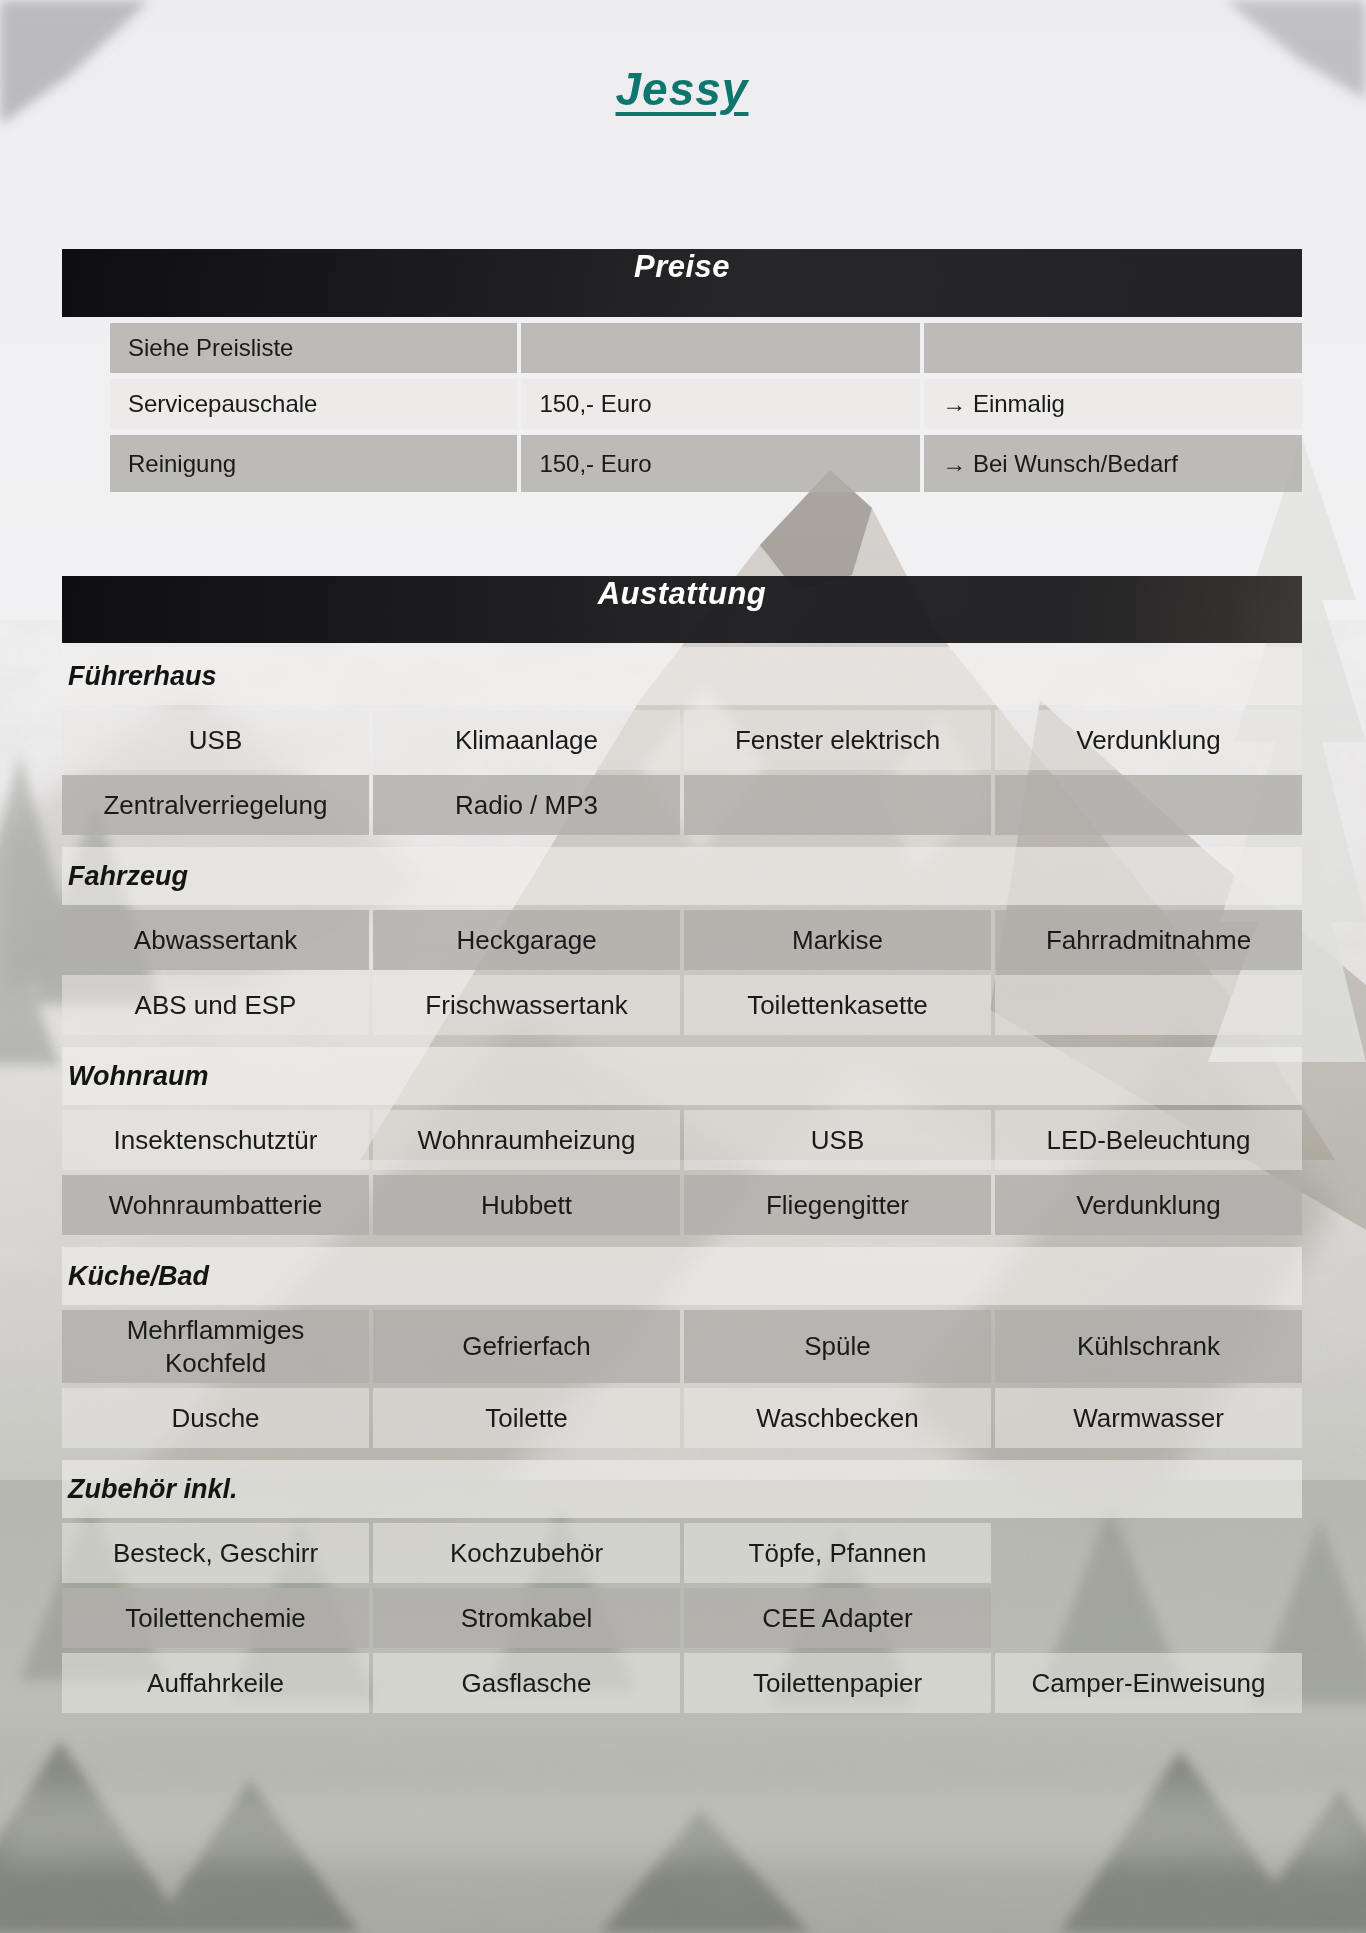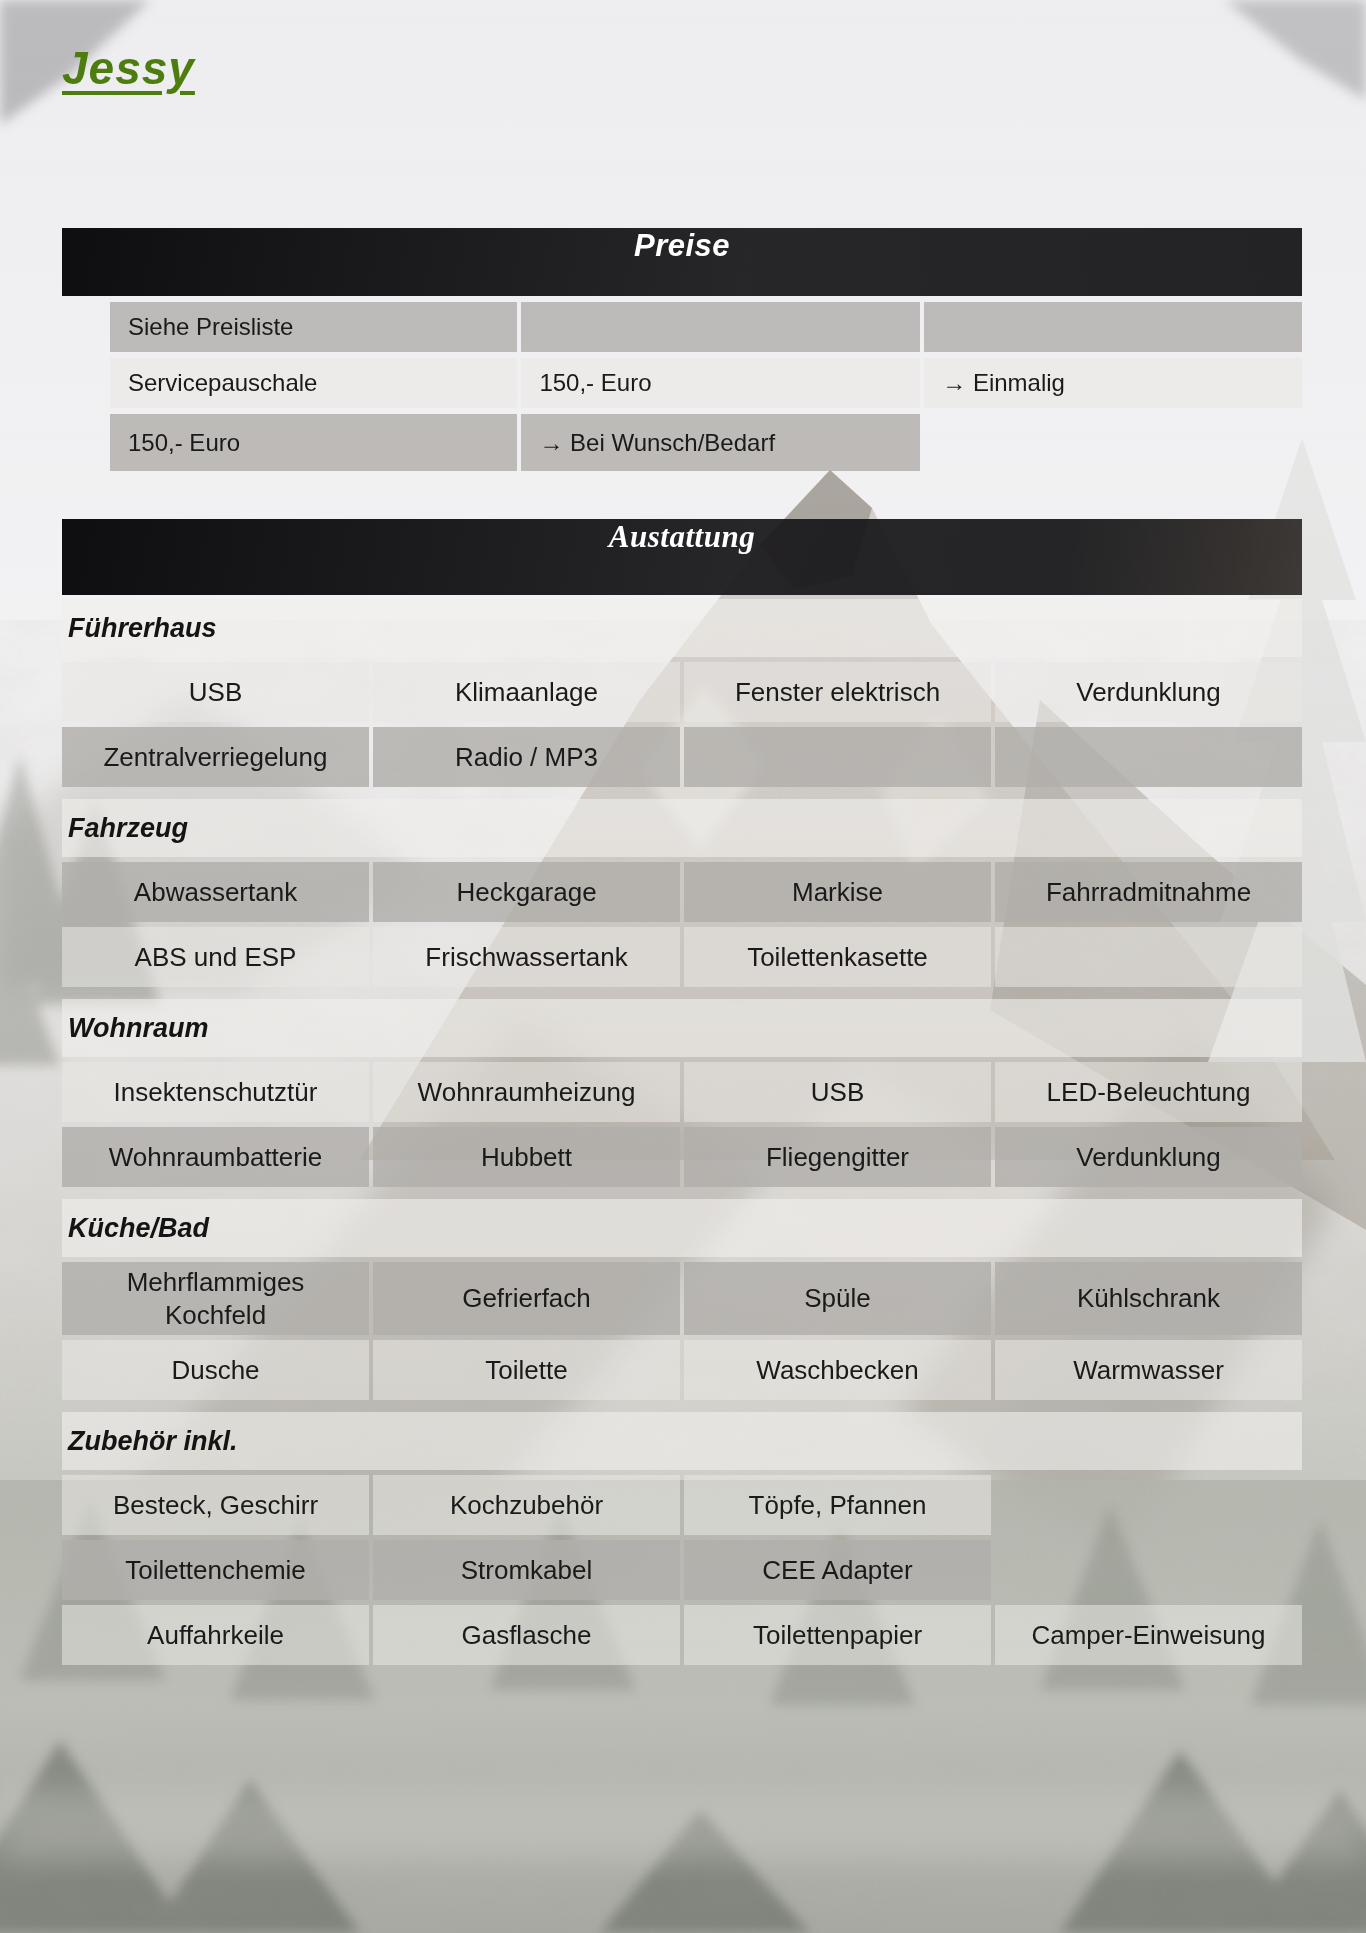--- a/index.html
+++ b/index.html
@@ -6,34 +6,34 @@
   body{background:#9a9a98;}
   .page{
     position:relative;width:1366px;height:1933px;overflow:hidden;
     margin:0 auto;background:#e6e5e7;
     font-family:"Liberation Sans",sans-serif;color:#1a1a1a;
   }
   .bg{position:absolute;left:0;top:0;width:1366px;height:1933px;}
   .content{position:absolute;left:62px;top:0;width:1240px;}
 
   .title{
-    margin-top:41px;
-    font-size:46px;font-weight:bold;font-style:italic;color:#4d7c0f;
+    margin-top:62px;text-align:center;
+    font-size:46px;font-weight:bold;font-style:italic;color:#0f766e;
     text-decoration:underline;text-decoration-thickness:3.5px;text-underline-offset:7px;
     letter-spacing:1px;
   }
 
   .bar{
     height:68px;display:flex;align-items:flex-start;justify-content:center;
     background:linear-gradient(100deg, rgba(7,7,9,.97), rgba(26,25,28,.94) 55%, rgba(13,13,15,.9));
     color:#fff;font-size:31px;font-weight:bold;font-style:italic;letter-spacing:.5px;
     position:relative;
   }
   .bar--preise{margin-top:133px;}
-  .bar--aus{margin-top:48px;height:76px;font-family:Liberation Serif, serif;}
+  .bar--aus{margin-top:84px;height:67px;}
   .bar--aus::after{
     content:"";position:absolute;right:0;top:0;bottom:0;width:230px;
     background:linear-gradient(100deg, rgba(0,0,0,0) 0%, rgba(96,84,72,.28) 70%, rgba(140,128,112,.25) 100%);
   }
 
   
   .prow{display:grid;grid-template-columns:426fr 417fr 395fr;column-gap:4px;margin-top:6px;padding-left:48px;}
   .pcell{min-height:50px;display:flex;align-items:center;padding-left:18px;font-size:24px;}
   .prow--tall .pcell{min-height:57px;}
 
@@ -163,20 +163,21 @@
         <div class="pcell">Siehe Preisliste</div>
         <div class="pcell"></div>
         <div class="pcell"></div>
       </div>
       <div class="prow shade-light">
         <div class="pcell">Servicepauschale</div>
         <div class="pcell">150,- Euro</div>
         <div class="pcell">→ Einmalig</div>
       </div>
       <div class="prow prow--tall shade-dark">
+        <div class="pcell">Reinigung</div>
         <div class="pcell">150,- Euro</div>
         <div class="pcell">→ Bei Wunsch/Bedarf</div>
       </div>
     </div>
 
     <div class="bar bar--aus">
       <span>Austattung</span>
     </div>
 
     <div>

